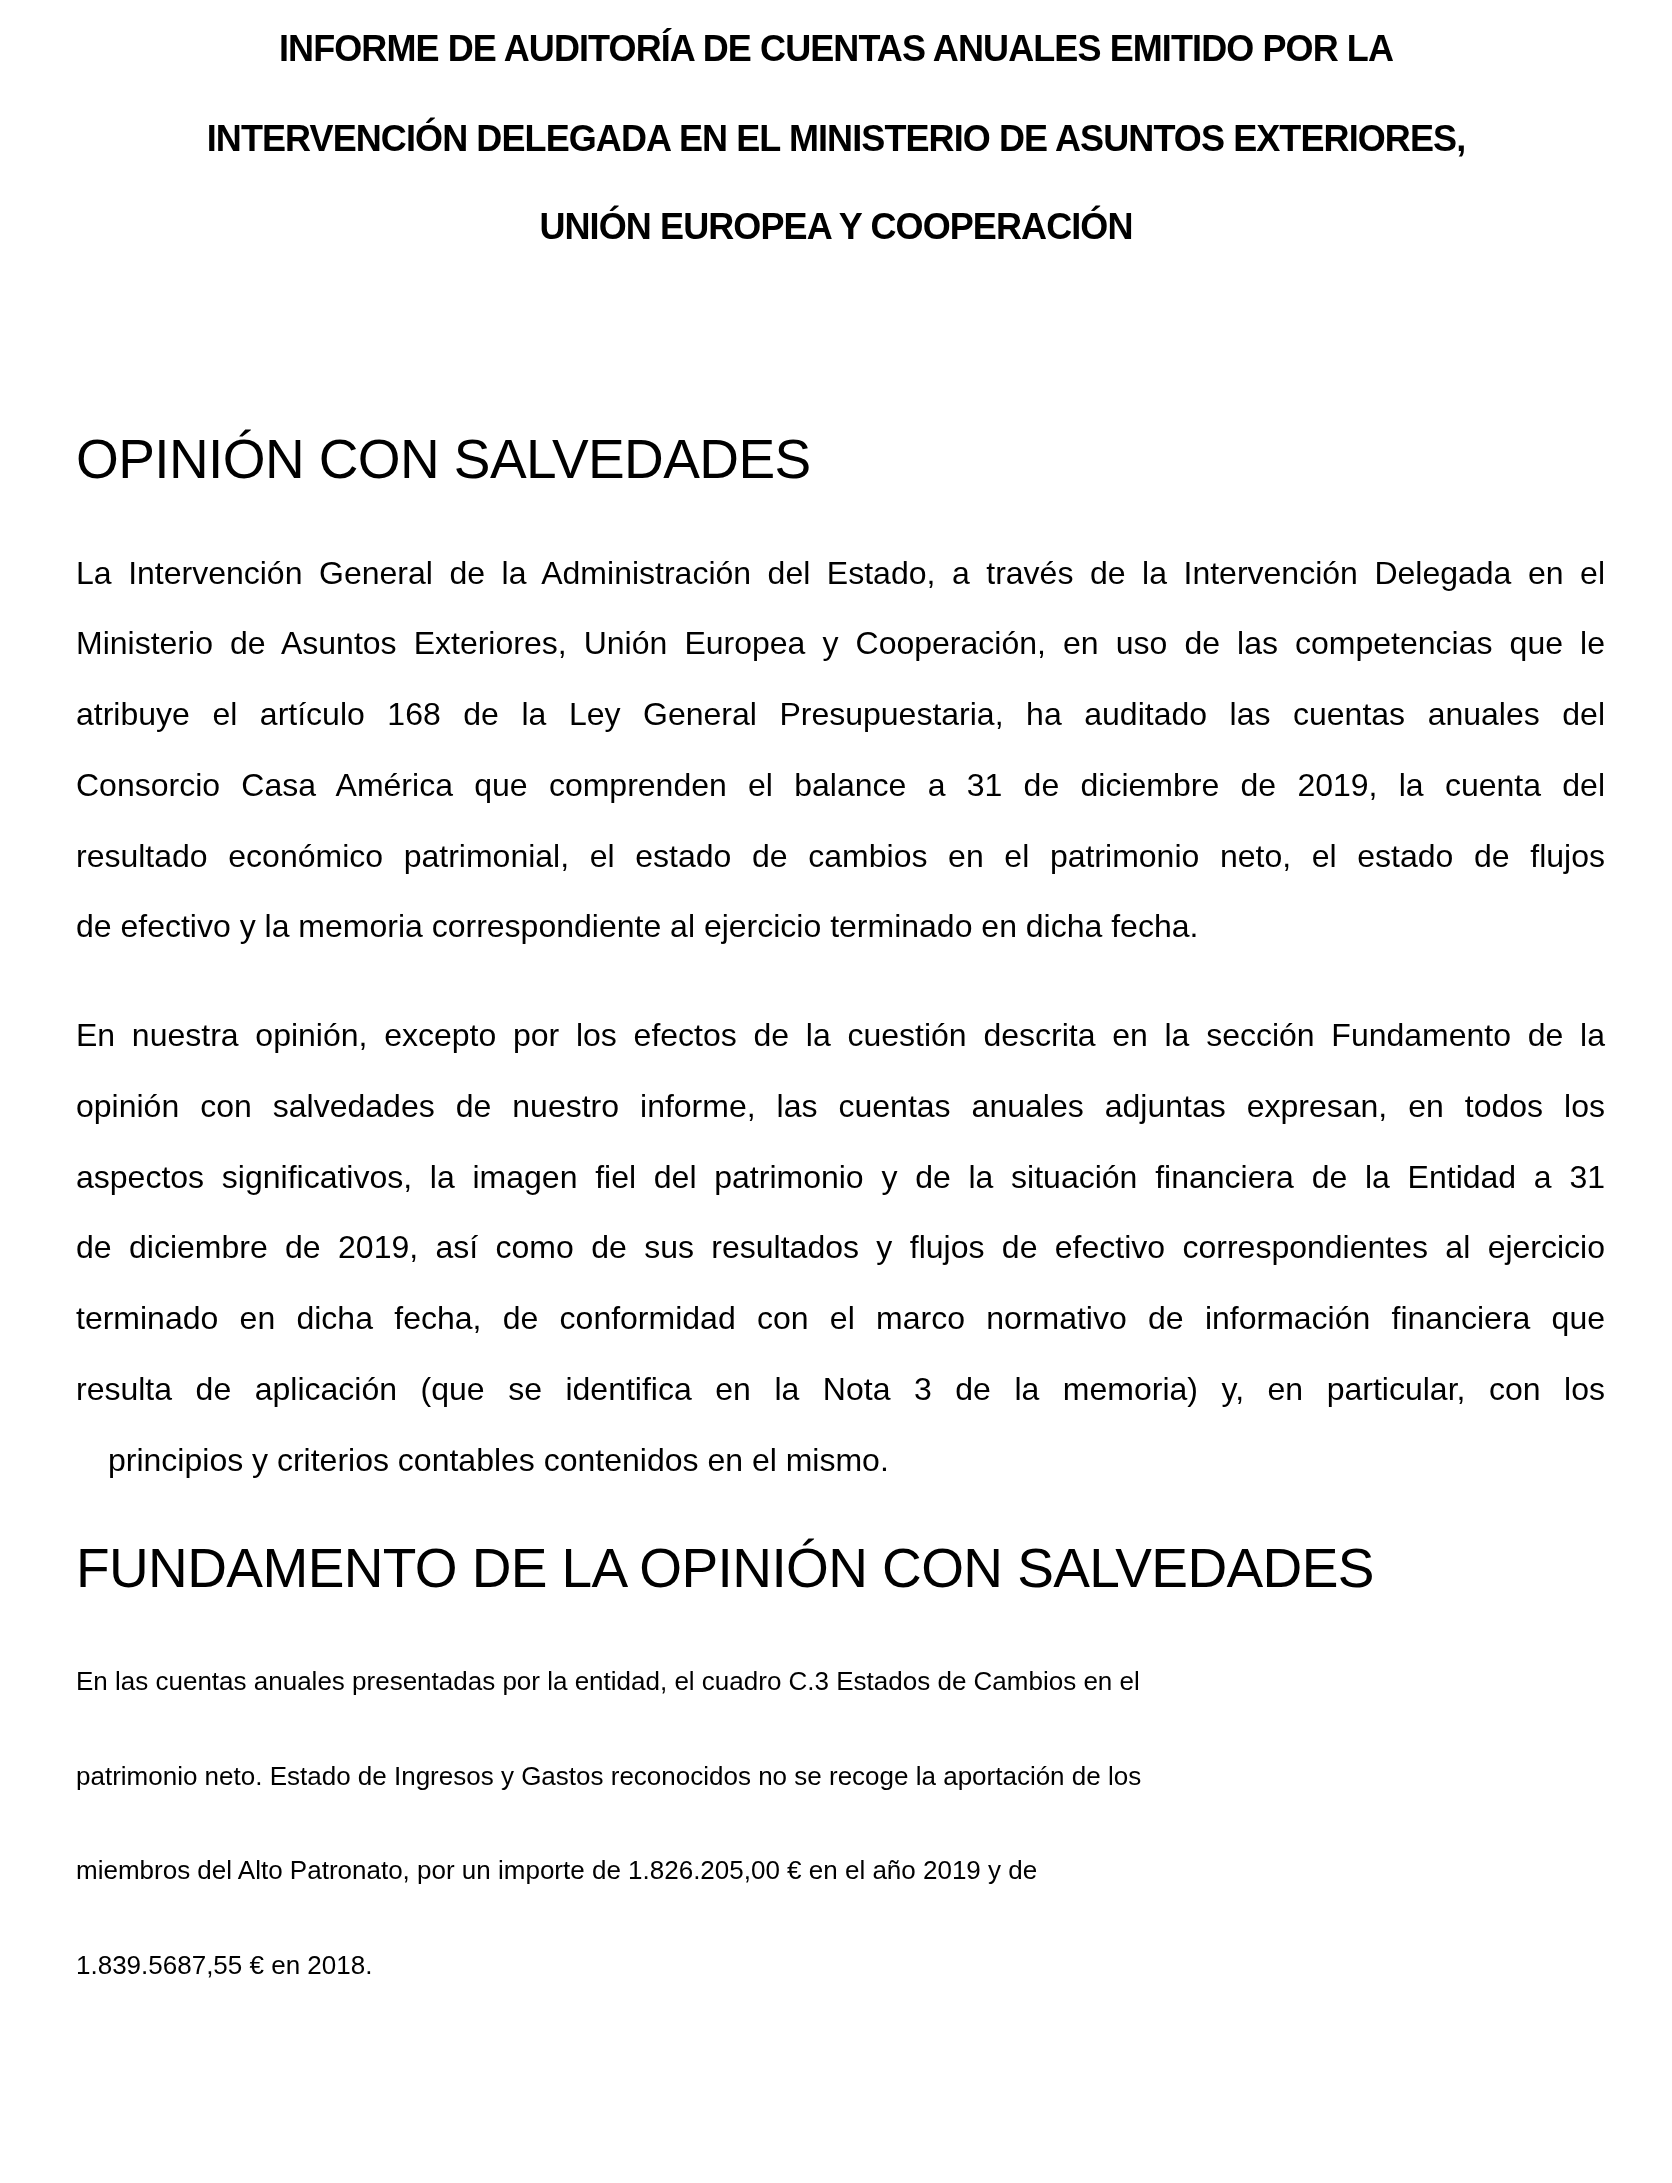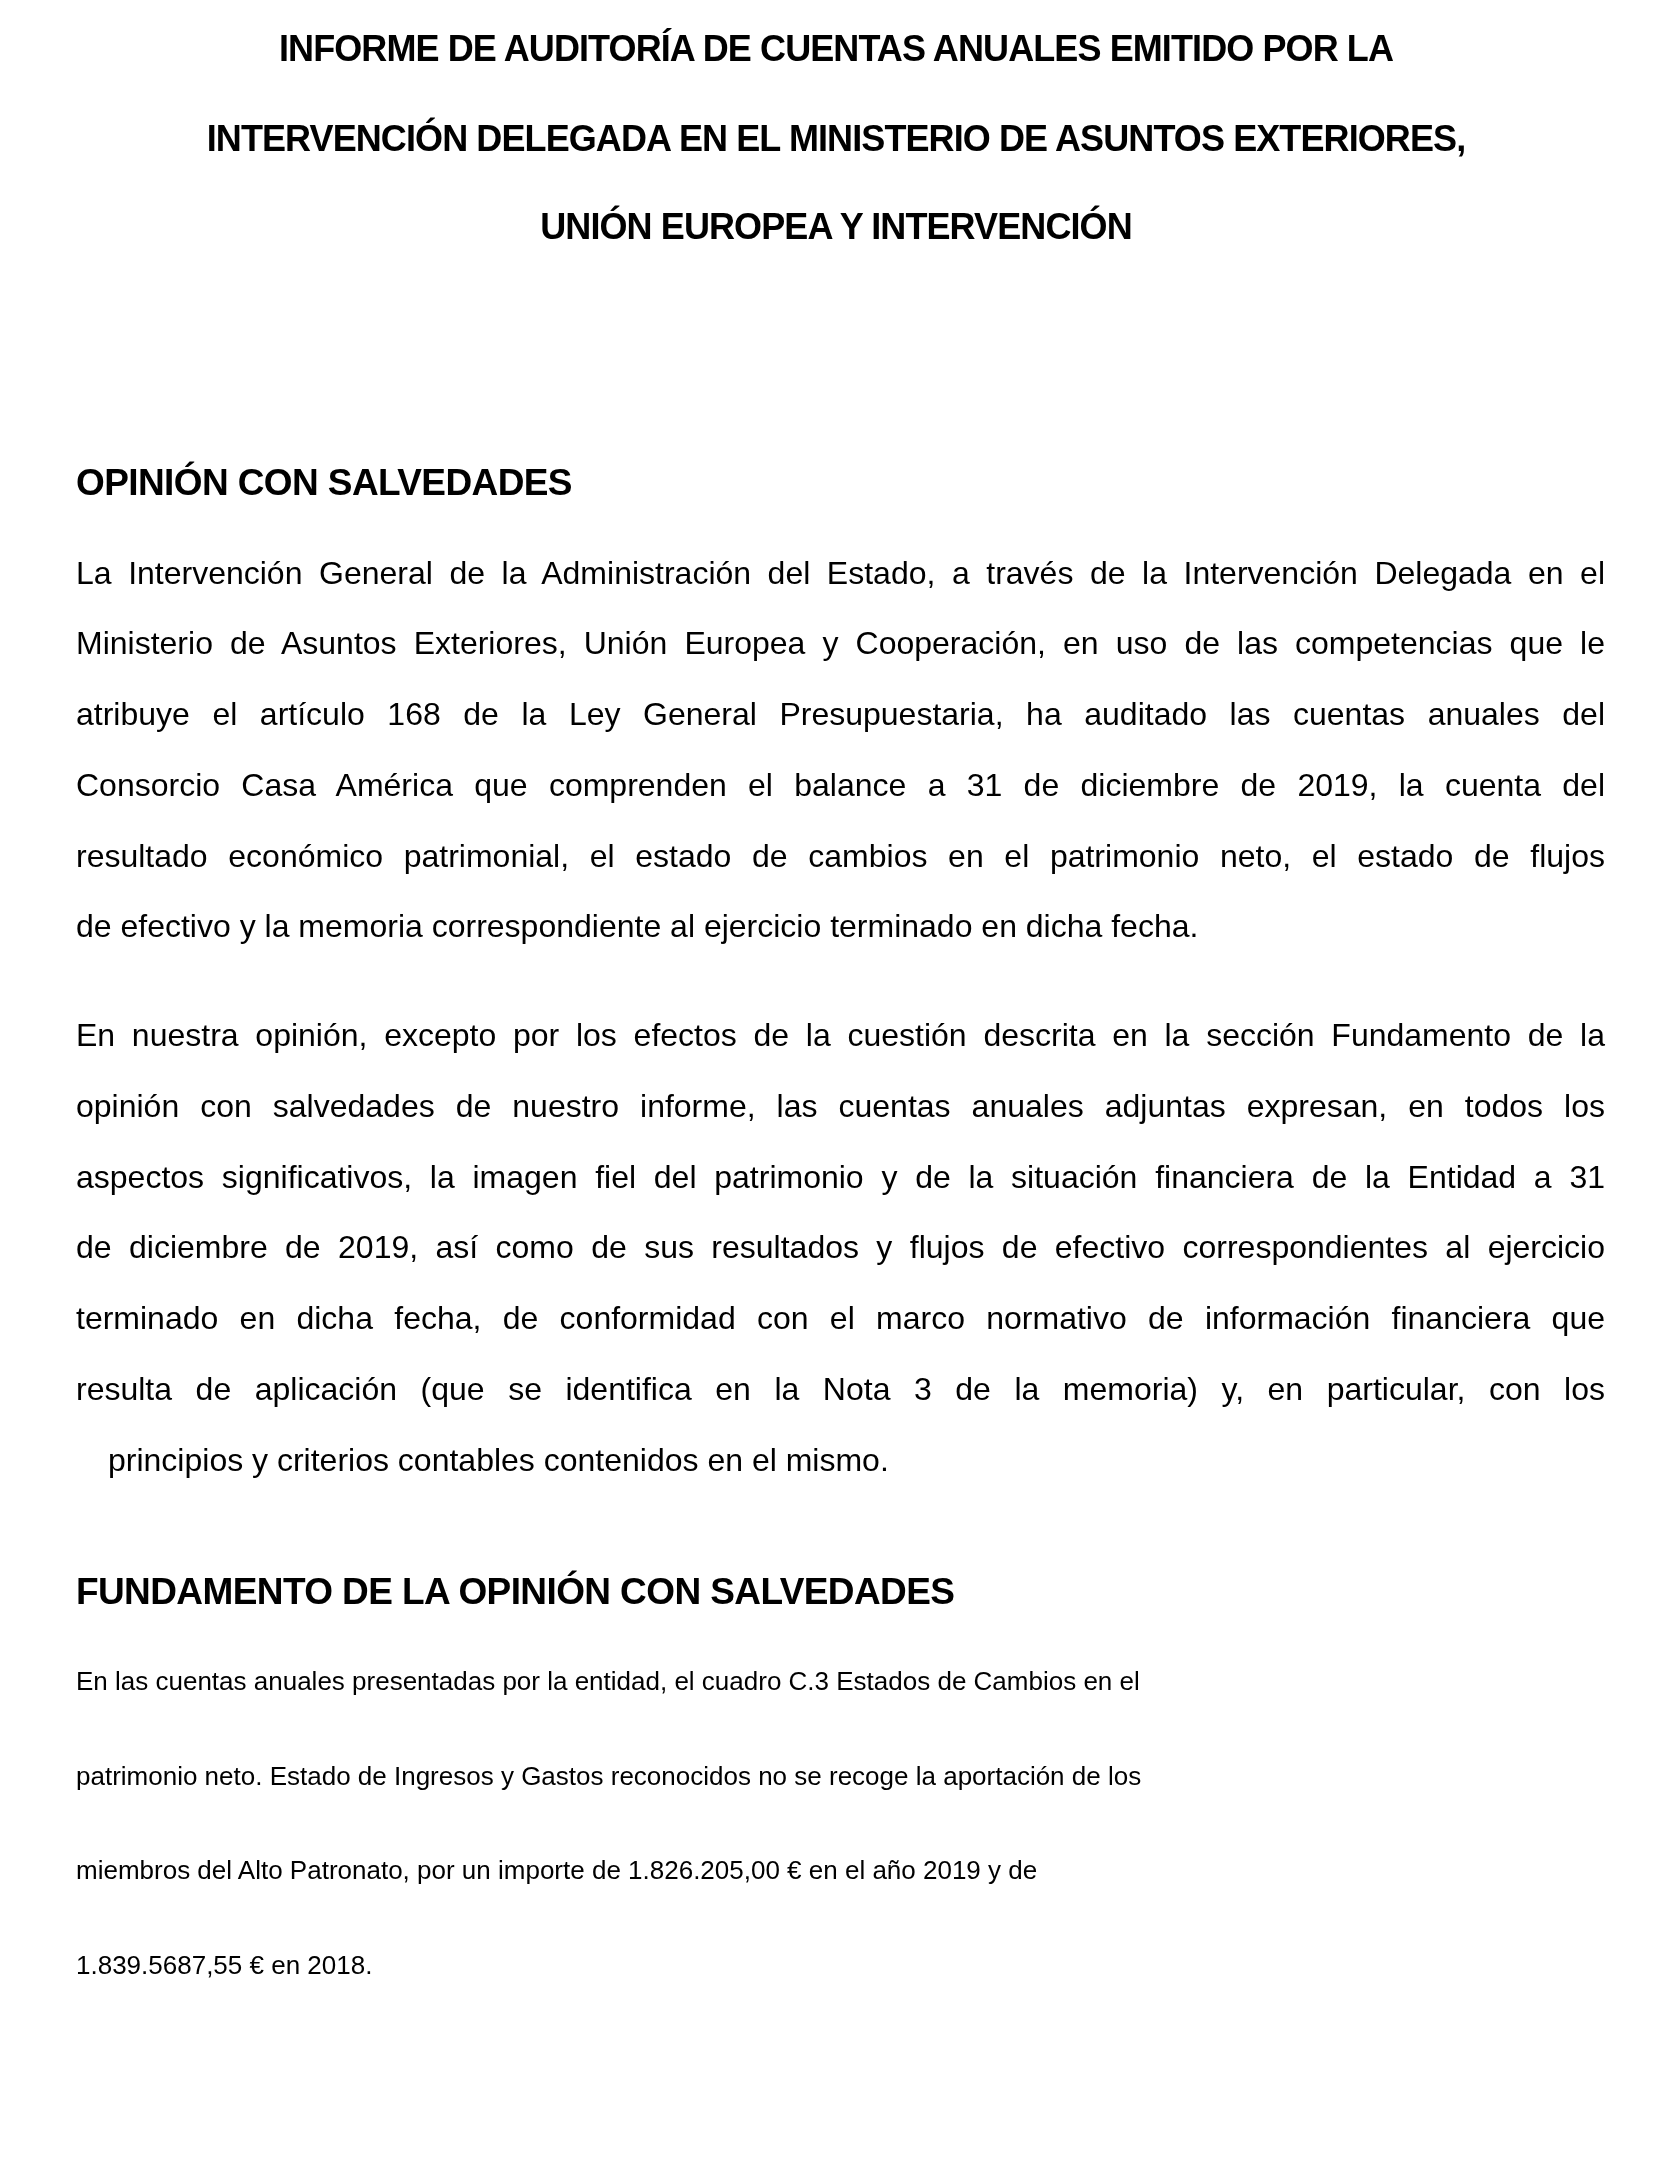--- a/index.html
+++ b/index.html
@@ -3,39 +3,39 @@
 <meta charset="utf-8">
 <style>
   html, body { margin: 0; padding: 0; background: #ffffff; }
   body { width: 1672px; height: 2183px; position: relative; overflow: hidden;
          font-family: "Liberation Sans", "DejaVu Sans", sans-serif; color: #000000; }
   .page { position: absolute; left: 0; top: 0; width: 1672px; height: 2183px; }
   .title-line { position: absolute; left: 0; width: 1672px; text-align: center;
                 font-weight: bold; font-size: 36px; line-height: 47px; letter-spacing: -0.9px;
                 white-space: nowrap; }
   .text { position: absolute; left: 76px; font-size: 31px; line-height: 44px; white-space: nowrap; }
-  .heading { position: absolute; left: 76px; font-weight: bold; font-size: 37px; line-height: 50px;
-             letter-spacing: -0.6px; white-space: nowrap; margin-top: 24px; }
+  .heading { position: absolute; left: 76px; font-weight: normal; font-size: 55px; line-height: 50px;
+             letter-spacing: -0.6px; white-space: nowrap; }
   .jline { position: absolute; left: 76px; width: 1529px; font-size: 32px; line-height: 44px;
            text-align: justify; text-align-last: justify; white-space: nowrap; overflow: visible; }
   .jline.last { text-align-last: left; }
   .pline { position: absolute; left: 76px; font-size: 26px; line-height: 44px; white-space: nowrap; }
   
   .jline span { display: inline-block; width: 100%; white-space: normal; text-align: justify; text-align-last: justify; }
   .jline.last span { text-align-last: left; }
 </style>
 </head>
 <body>
 
 <div class="page">
 
   <div>
     <div class="title-line" style="top:25px;">INFORME DE AUDITORÍA DE CUENTAS ANUALES EMITIDO POR LA</div>
     <div class="title-line" style="top:115px;">INTERVENCIÓN DELEGADA EN EL MINISTERIO DE ASUNTOS EXTERIORES,</div>
-    <div class="title-line" style="top:203px;">UNIÓN EUROPEA Y INTERVENCIÓN</div>
+    <div class="title-line" style="top:203px;">UNIÓN EUROPEA Y COOPERACIÓN</div>
   </div>
 
 
   <div class="heading" style="top:434px;">OPINIÓN CON SALVEDADES</div>
 
   <div>
     <div class="jline" style="top:551px;"><span>La Intervención General de la Administración del Estado, a través de la Intervención Delegada en el</span></div>
     <div class="jline" style="top:621px;"><span>Ministerio de Asuntos Exteriores, Unión Europea y Cooperación, en uso de las competencias que le</span></div>
     <div class="jline" style="top:692px;"><span>atribuye el artículo 168 de la Ley General Presupuestaria, ha auditado las cuentas anuales del</span></div>
     <div class="jline" style="top:763px;"><span>Consorcio Casa América que comprenden el balance a 31 de diciembre de 2019, la cuenta del</span></div>

